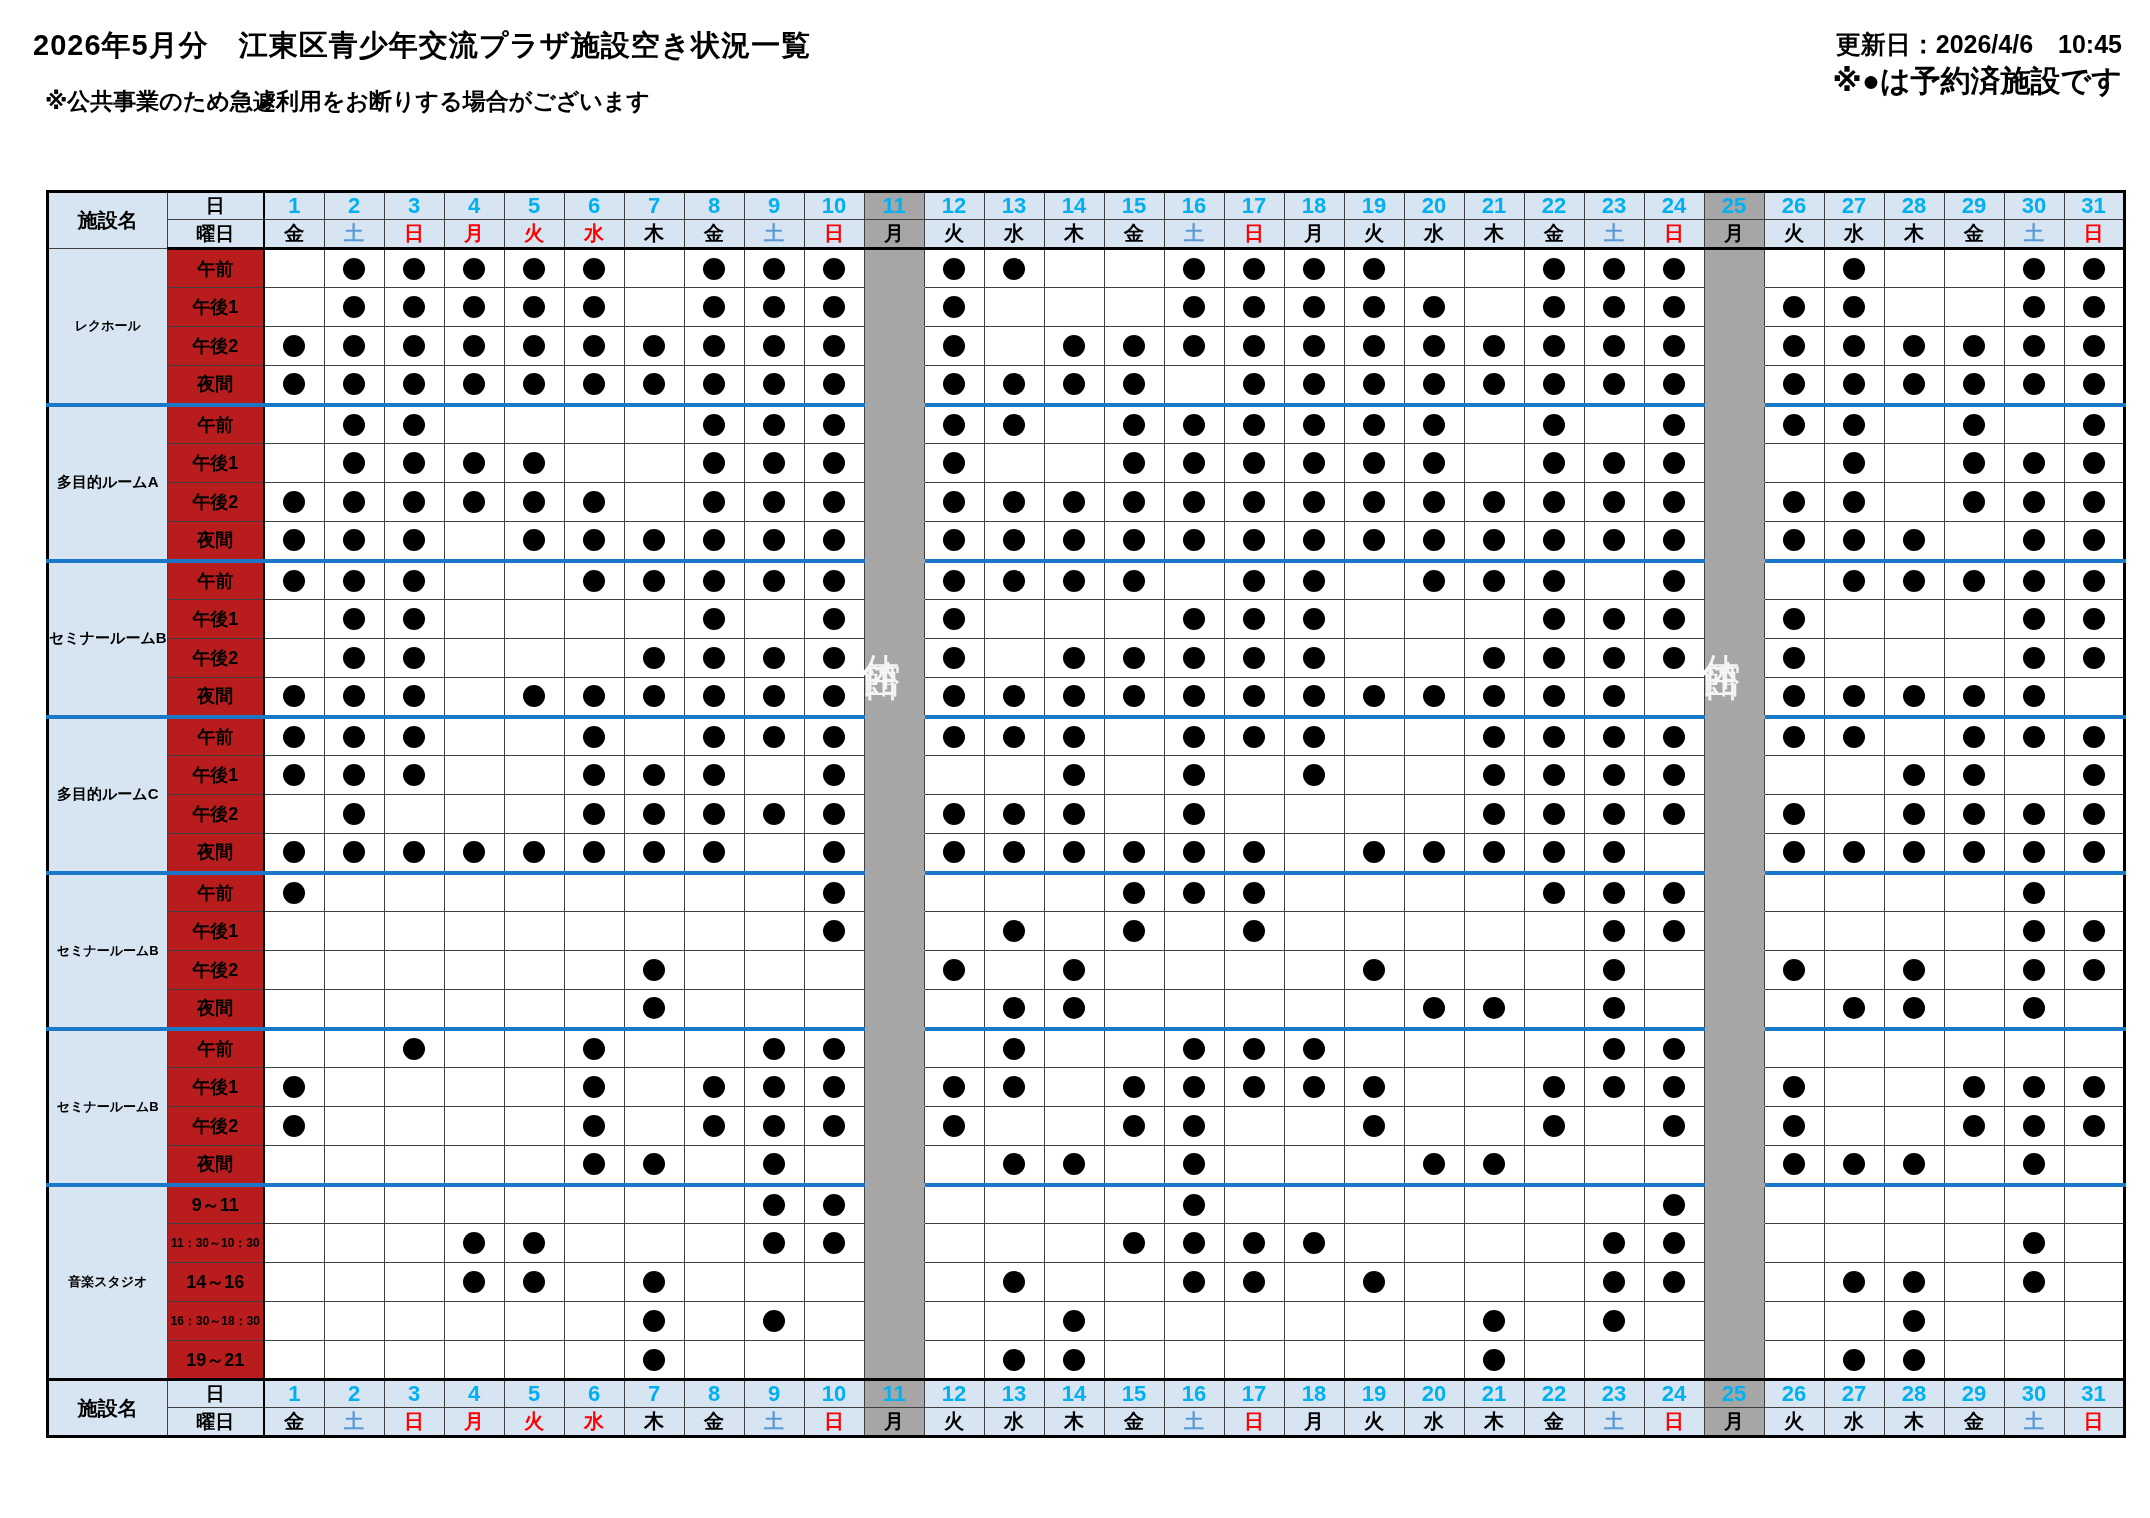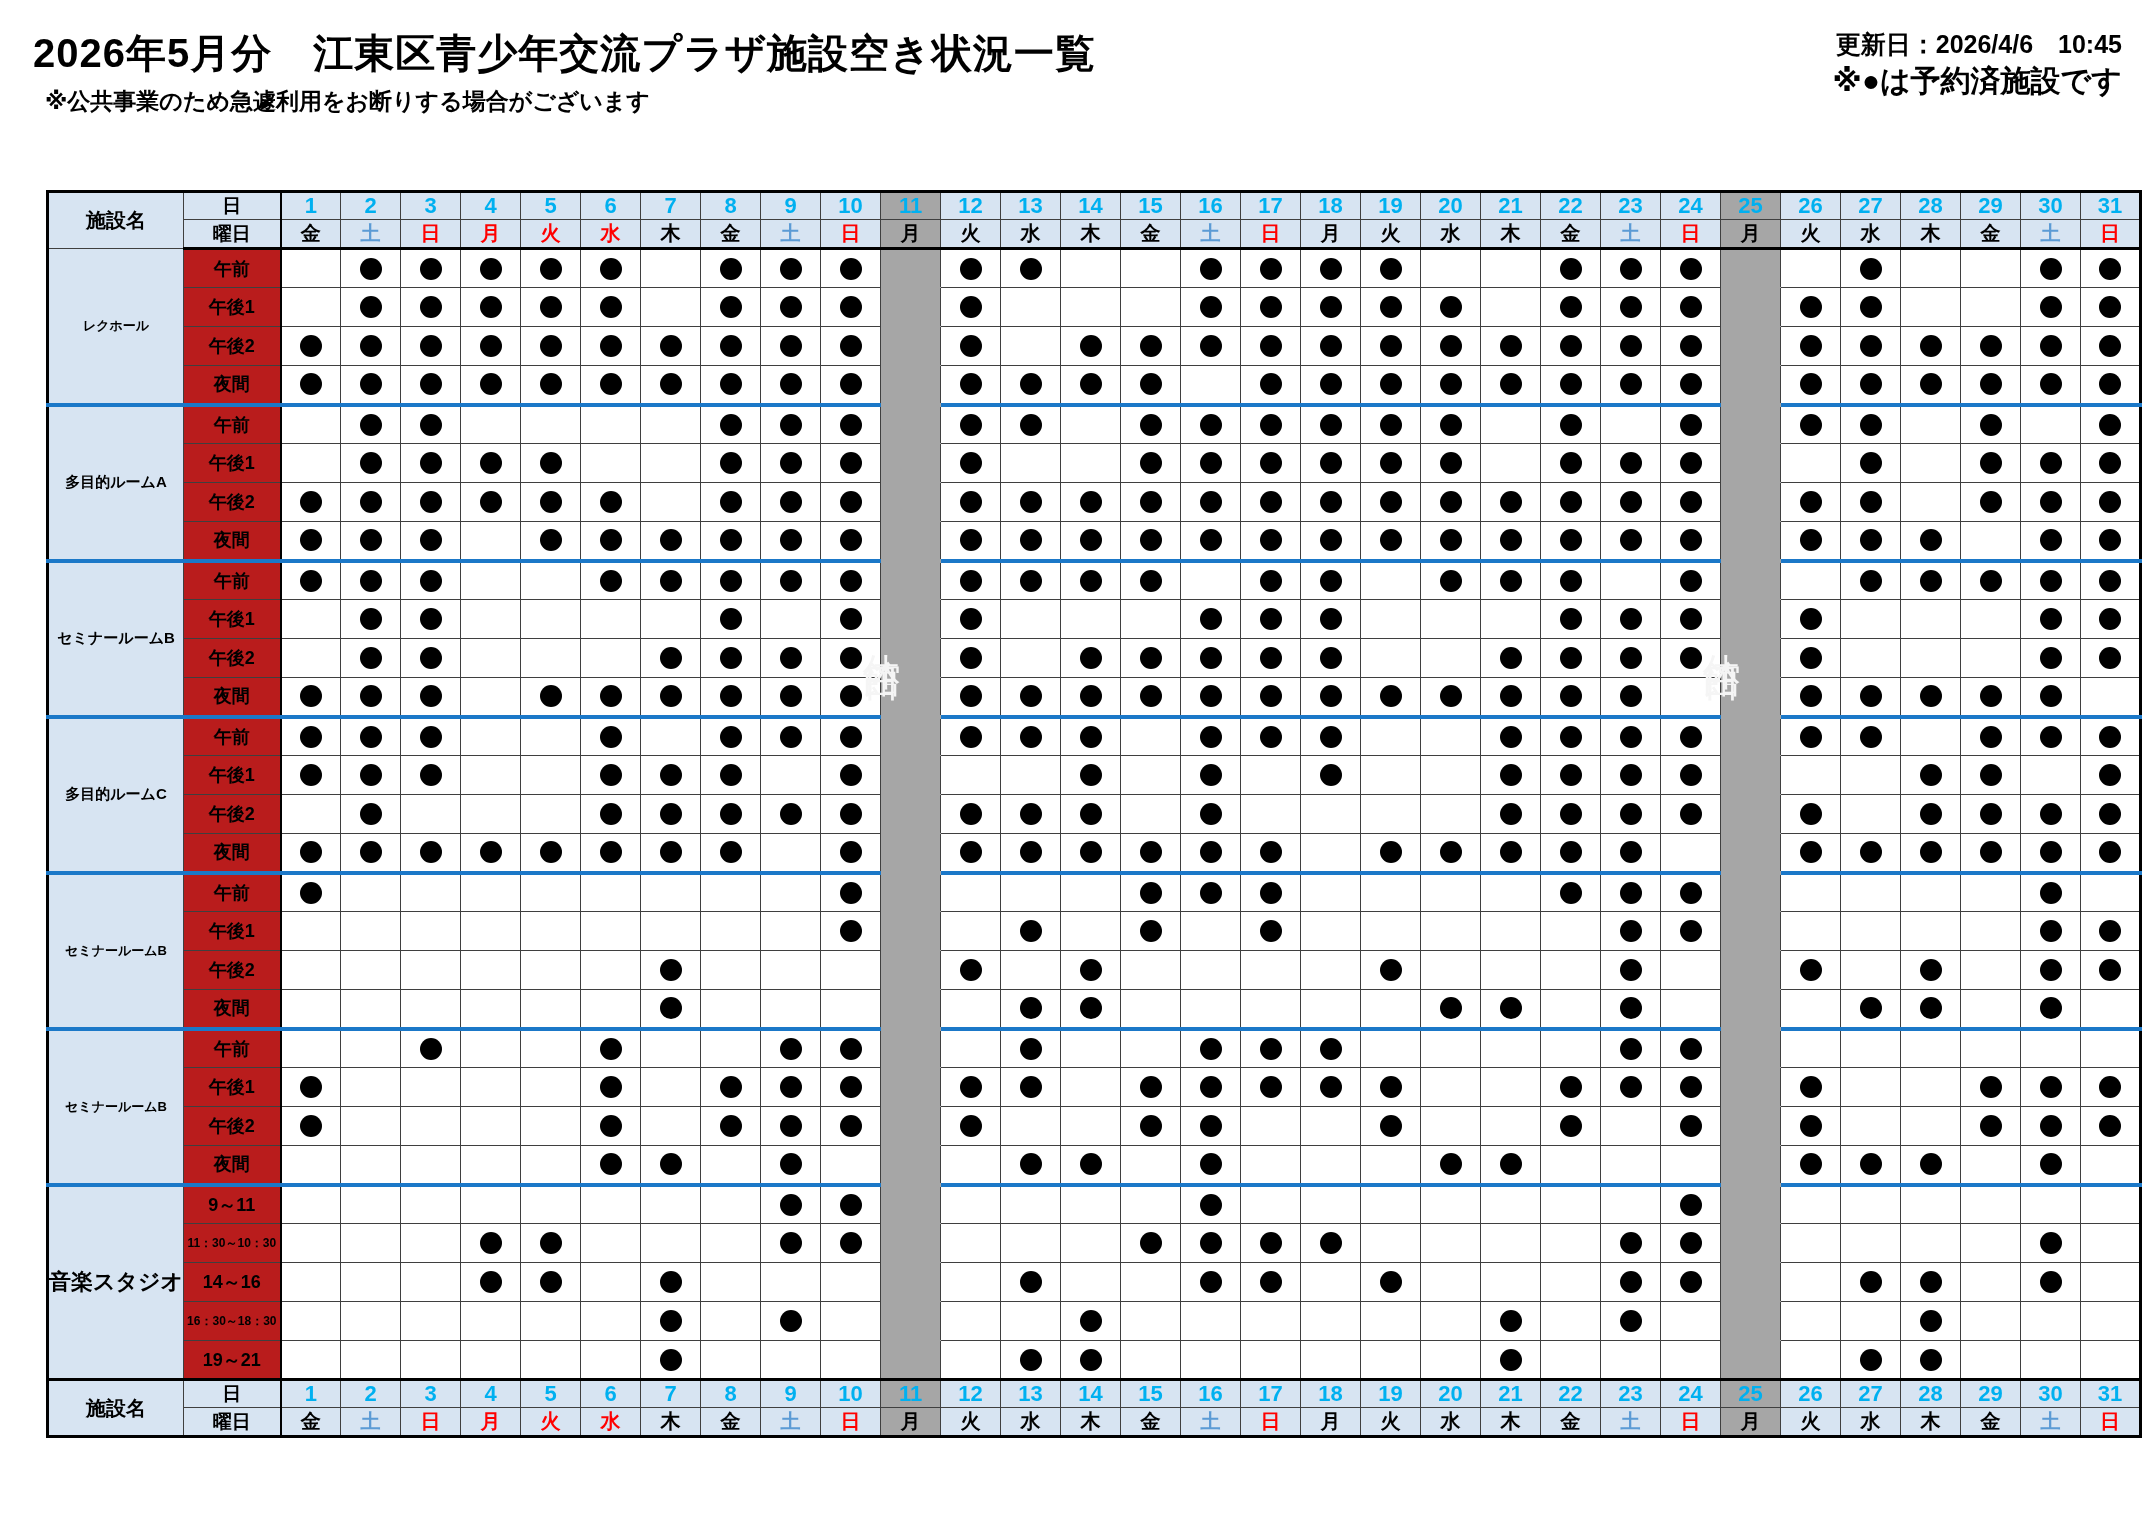--- a/index.html
+++ b/index.html
@@ -2,21 +2,21 @@
 <html style="--hdrbg: #d7e4f2; --gray: #a6a6a6; --sep: #1b78c8; --dnum: #00b0f0; --sat: #5b9bd5; --hol: #ff0000;"><head>
 <meta charset="utf-8">
 <style>
   :root{
     --hdrbg:#d7e4f2; --gray:#a6a6a6; --sep:#1b78c8;
     --dnum:#00b0f0; --sat:#5b9bd5; --hol:#ff0000;
   }
   *{box-sizing:border-box}
   body{margin:0;width:2150px;height:1518px;background:#ffffff;position:relative;
        font-family:"Liberation Sans","DejaVu Sans",sans-serif;font-weight:bold;color:#000;overflow:hidden}
-  .page-title{position:absolute;left:33px;top:26px;font-size:40px;letter-spacing:1px;white-space:nowrap}
+  .page-title{position:absolute;left:33px;top:26px;font-size:29px;letter-spacing:1px;white-space:nowrap}
   .page-note{position:absolute;left:45px;top:86px;font-size:23px;white-space:nowrap}
   .updated{position:absolute;right:28px;top:28px;font-size:25px;text-align:right;white-space:nowrap}
   .legend{position:absolute;right:28px;top:61px;font-size:30px;text-align:right;white-space:nowrap}
 
   table{position:absolute;left:46px;top:190px;border-collapse:collapse;table-layout:fixed;
         border:3px solid #000}
   td{border:1.5px solid #3f3f3f;text-align:center;vertical-align:middle;padding:0;overflow:hidden;white-space:nowrap}
   .hrow td{height:26px}
   .drow td{height:39px}
   .corner{background:var(--hdrbg);font-size:20px}
@@ -972,21 +972,21 @@
         <td class="cell"></td>
         <td class="cell closed"></td>
         <td class="cell"><span class="dotmark"></span></td>
         <td class="cell"><span class="dotmark"></span></td>
         <td class="cell"><span class="dotmark"></span></td>
         <td class="cell"></td>
         <td class="cell"><span class="dotmark"></span></td>
         <td class="cell"></td>
       </tr>
       <tr class="drow">
-        <td class="fac last" rowspan="5" style="font-size:22px">音楽スタジオ</td>
+        <td class="fac last" rowspan="5" style="font-size:13px">音楽スタジオ</td>
         <td class="time" style="">9～11</td>
         <td class="cell dayfirst"></td>
         <td class="cell"></td>
         <td class="cell"></td>
         <td class="cell"></td>
         <td class="cell"></td>
         <td class="cell"></td>
         <td class="cell"></td>
         <td class="cell"></td>
         <td class="cell"><span class="dotmark"></span></td>

